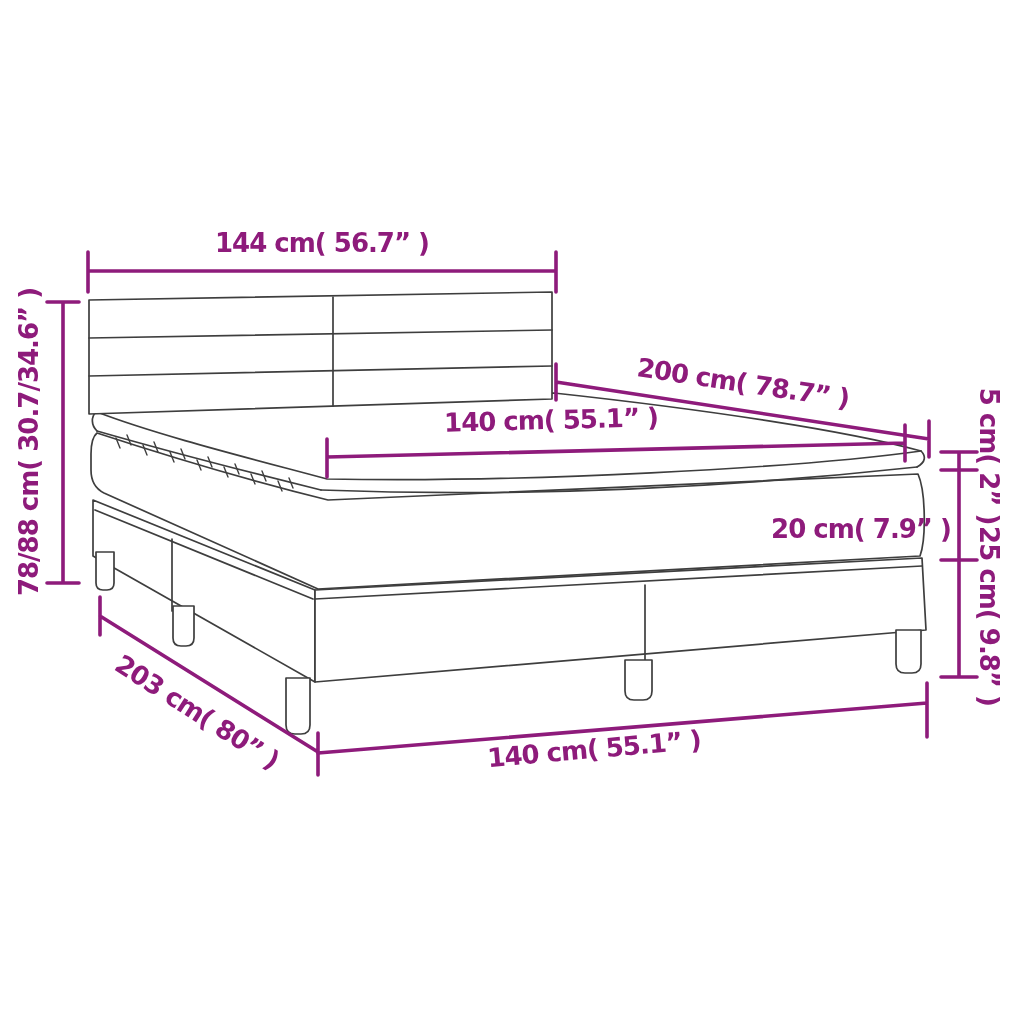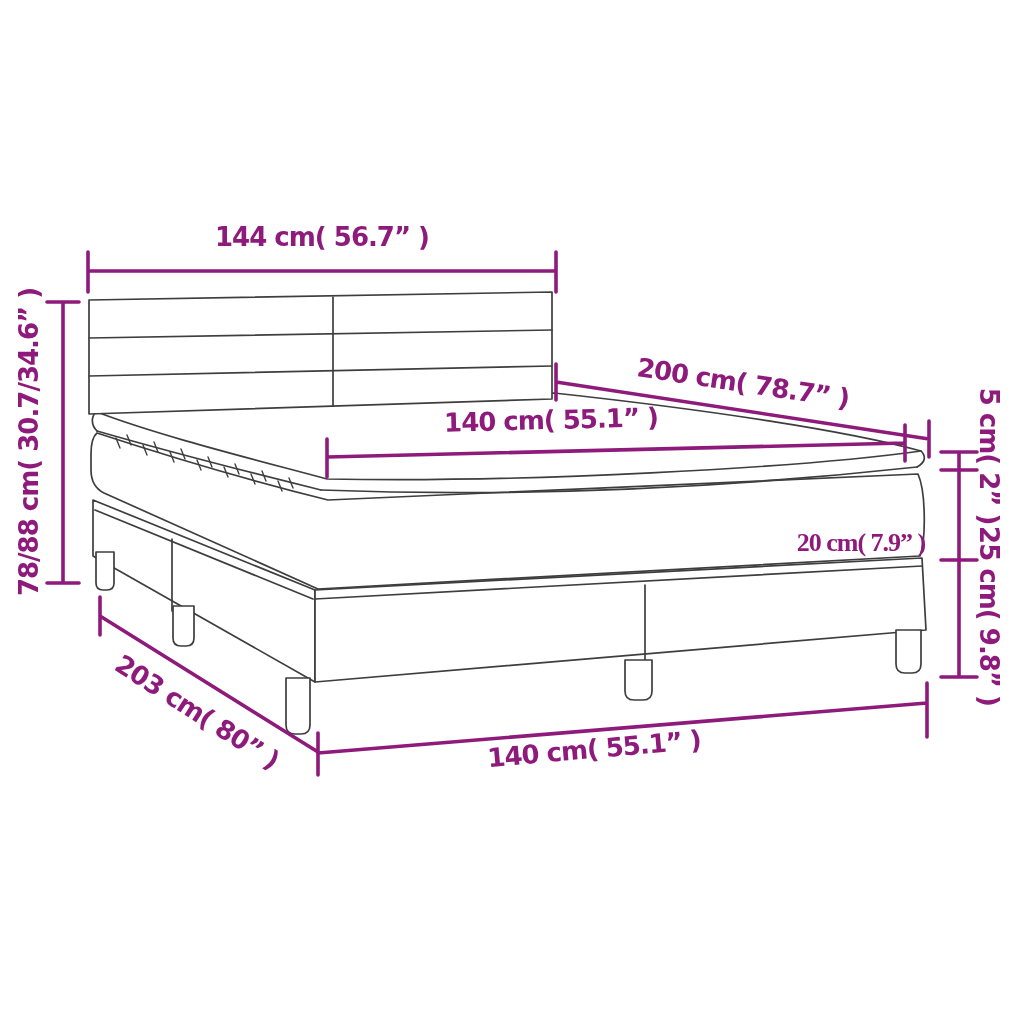--- a/index.html
+++ b/index.html
@@ -95,31 +95,31 @@
       </g>
       <g>
         <path d="M100,616 L318,752 M100,597 V635 M318,733 V775"></path>
       </g>
       <g>
         <path d="M318,753 L927,703 M927,683 V737"></path>
       </g>
     </g>
   </svg>
 
-  <div class="dim-label" style="left:322px;top:237px;transform:translate(-50%,-50%);">144 cm( 56.7” )</div>
+  <div class="dim-label" style="left:322px;top:243px;transform:translate(-50%,-50%);">144 cm( 56.7” )</div>
 
   <div class="dim-label" style="left:29px;top:442px;transform:translate(-50%,-50%) rotate(-90deg);">78/88 cm( 30.7/34.6” )</div>
 
   <div class="dim-label" style="left:743px;top:383px;transform:translate(-50%,-50%) rotate(8.5deg);">200 cm( 78.7” )</div>
 
   <div class="dim-label" style="left:551px;top:420px;transform:translate(-50%,-50%) rotate(-1.5deg);">140 cm( 55.1” )</div>
 
   <div class="dim-label" style="left:989px;top:456px;transform:translate(-50%,-50%) rotate(90deg);">5 cm( 2” )</div>
 
-  <div class="dim-label" style="left:861px;top:543px;transform:translate(-50%,-50%);font-family:Liberation Serif, serif;">20 cm( 7.9” )</div>
+  <div class="dim-label" style="left:861px;top:529px;transform:translate(-50%,-50%);">20 cm( 7.9” )</div>
 
   <div class="dim-label" style="left:989px;top:616px;transform:translate(-50%,-50%) rotate(90deg);">25 cm( 9.8” )</div>
 
   <div class="dim-label" style="left:197px;top:712px;transform:translate(-50%,-50%) rotate(32.5deg);">203 cm( 80” )</div>
 
   <div class="dim-label" style="left:594px;top:749px;transform:translate(-50%,-50%) rotate(-5deg);">140 cm( 55.1” )</div>
 
 </div>
 
 </body></html>

